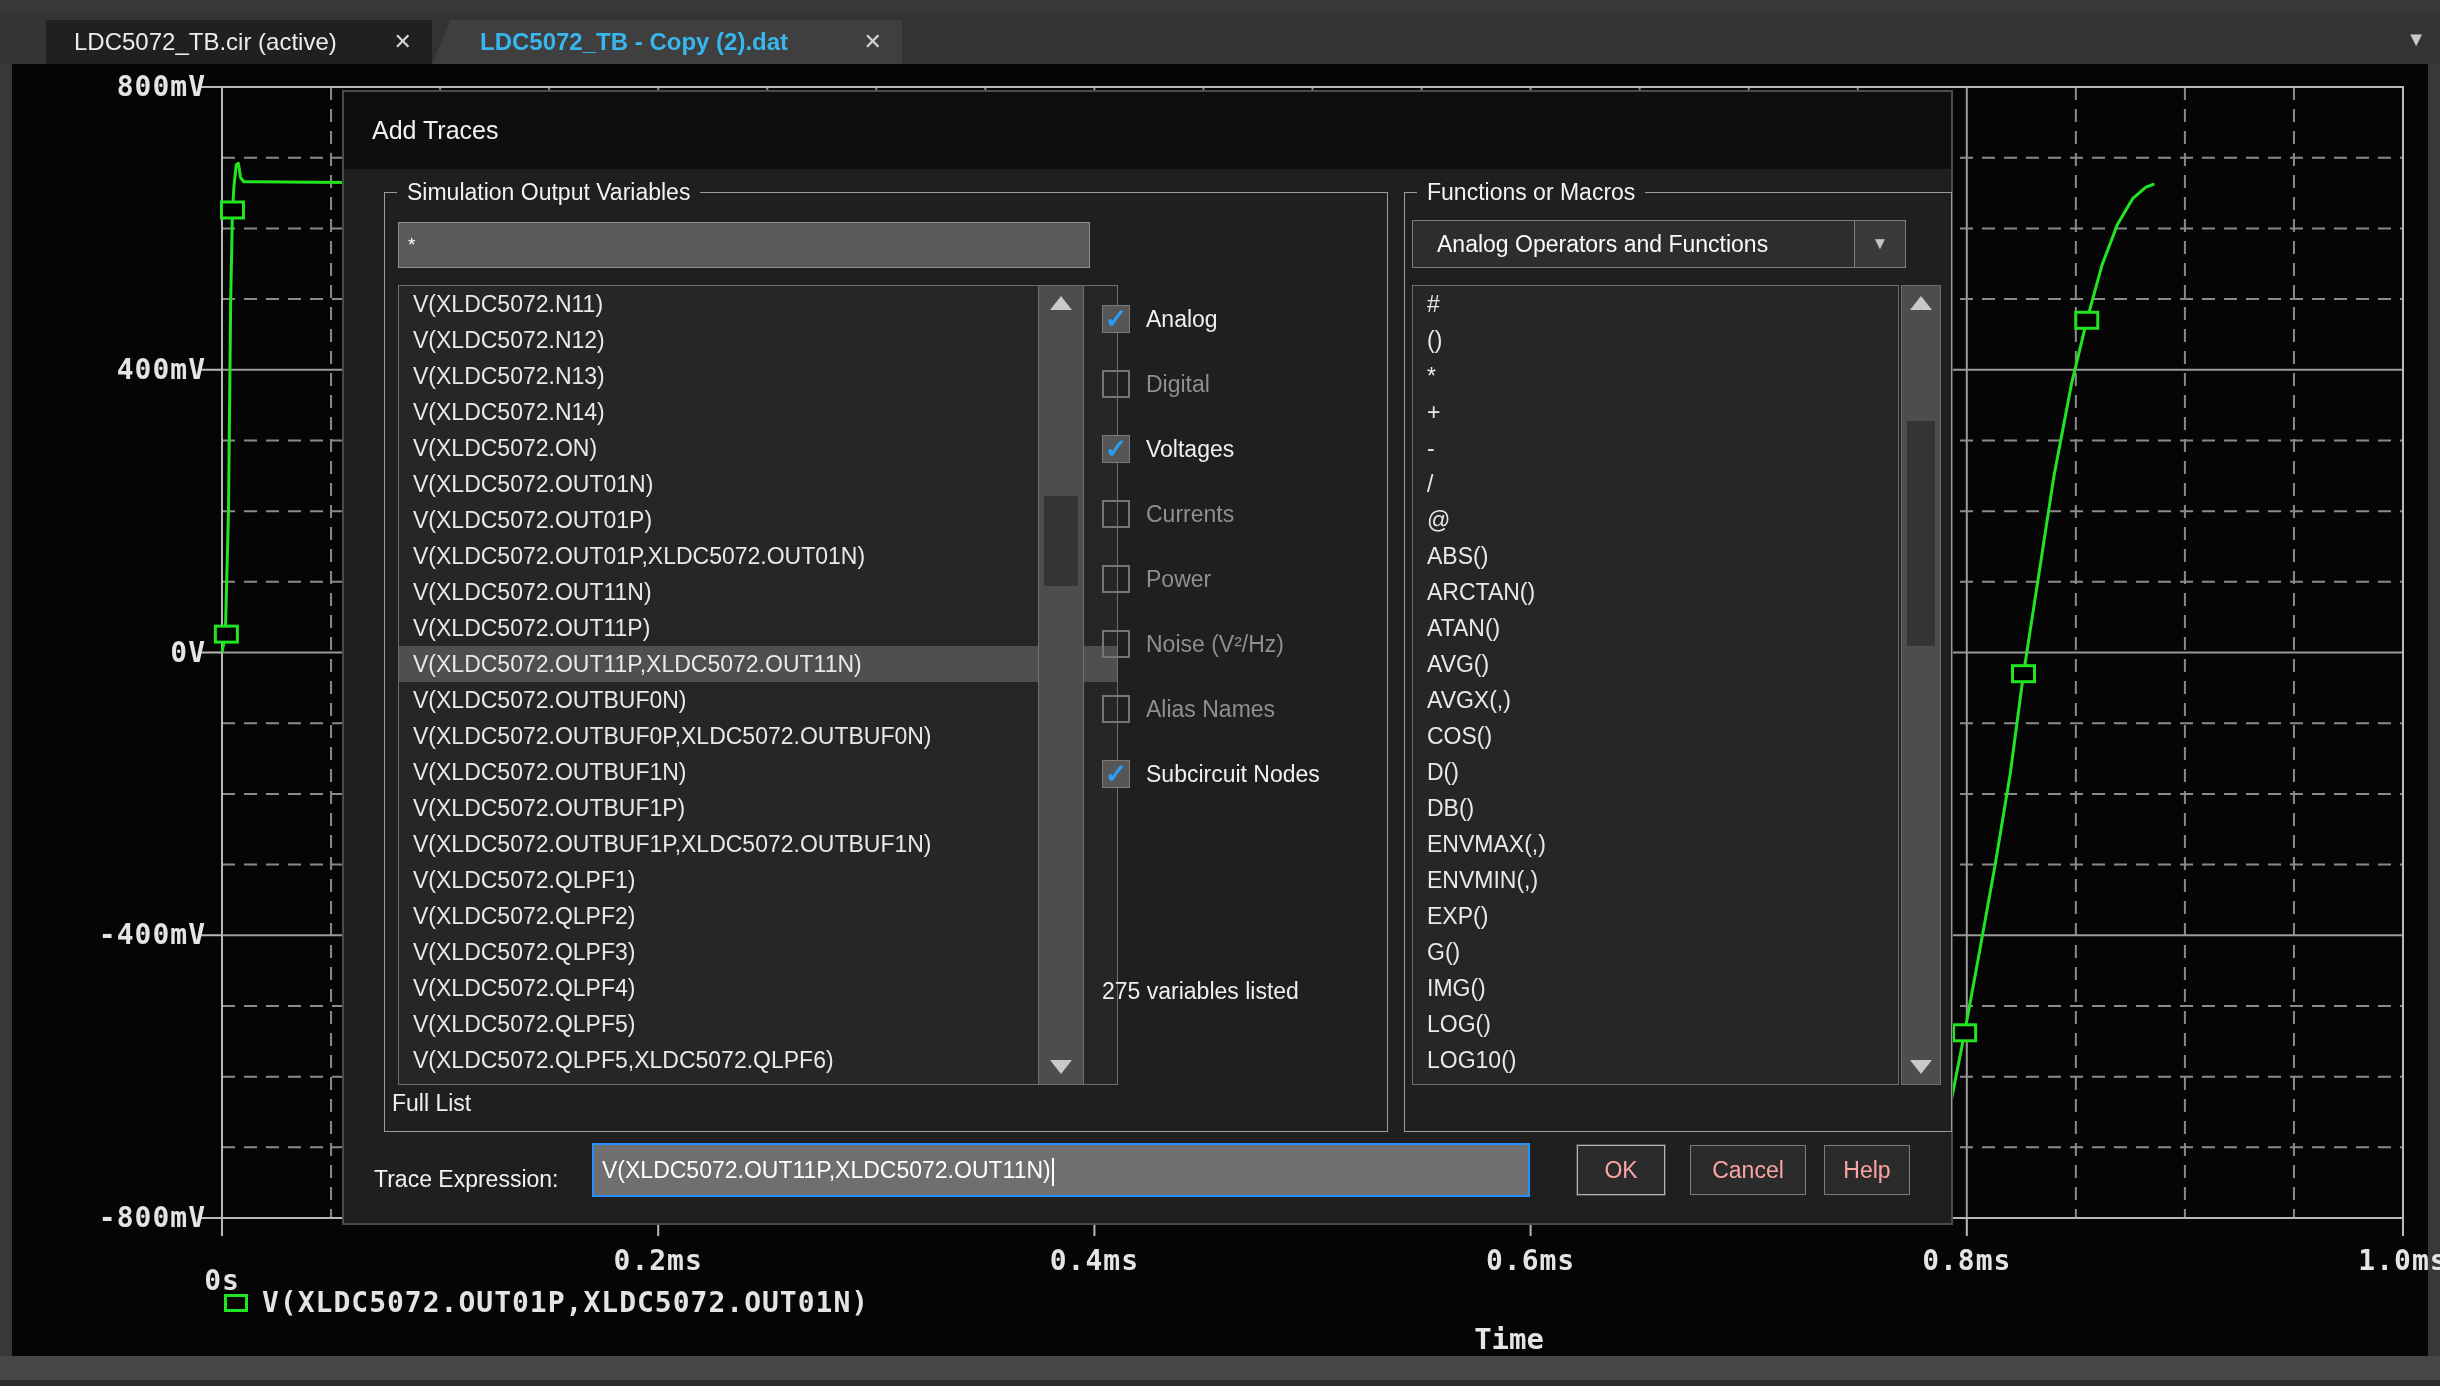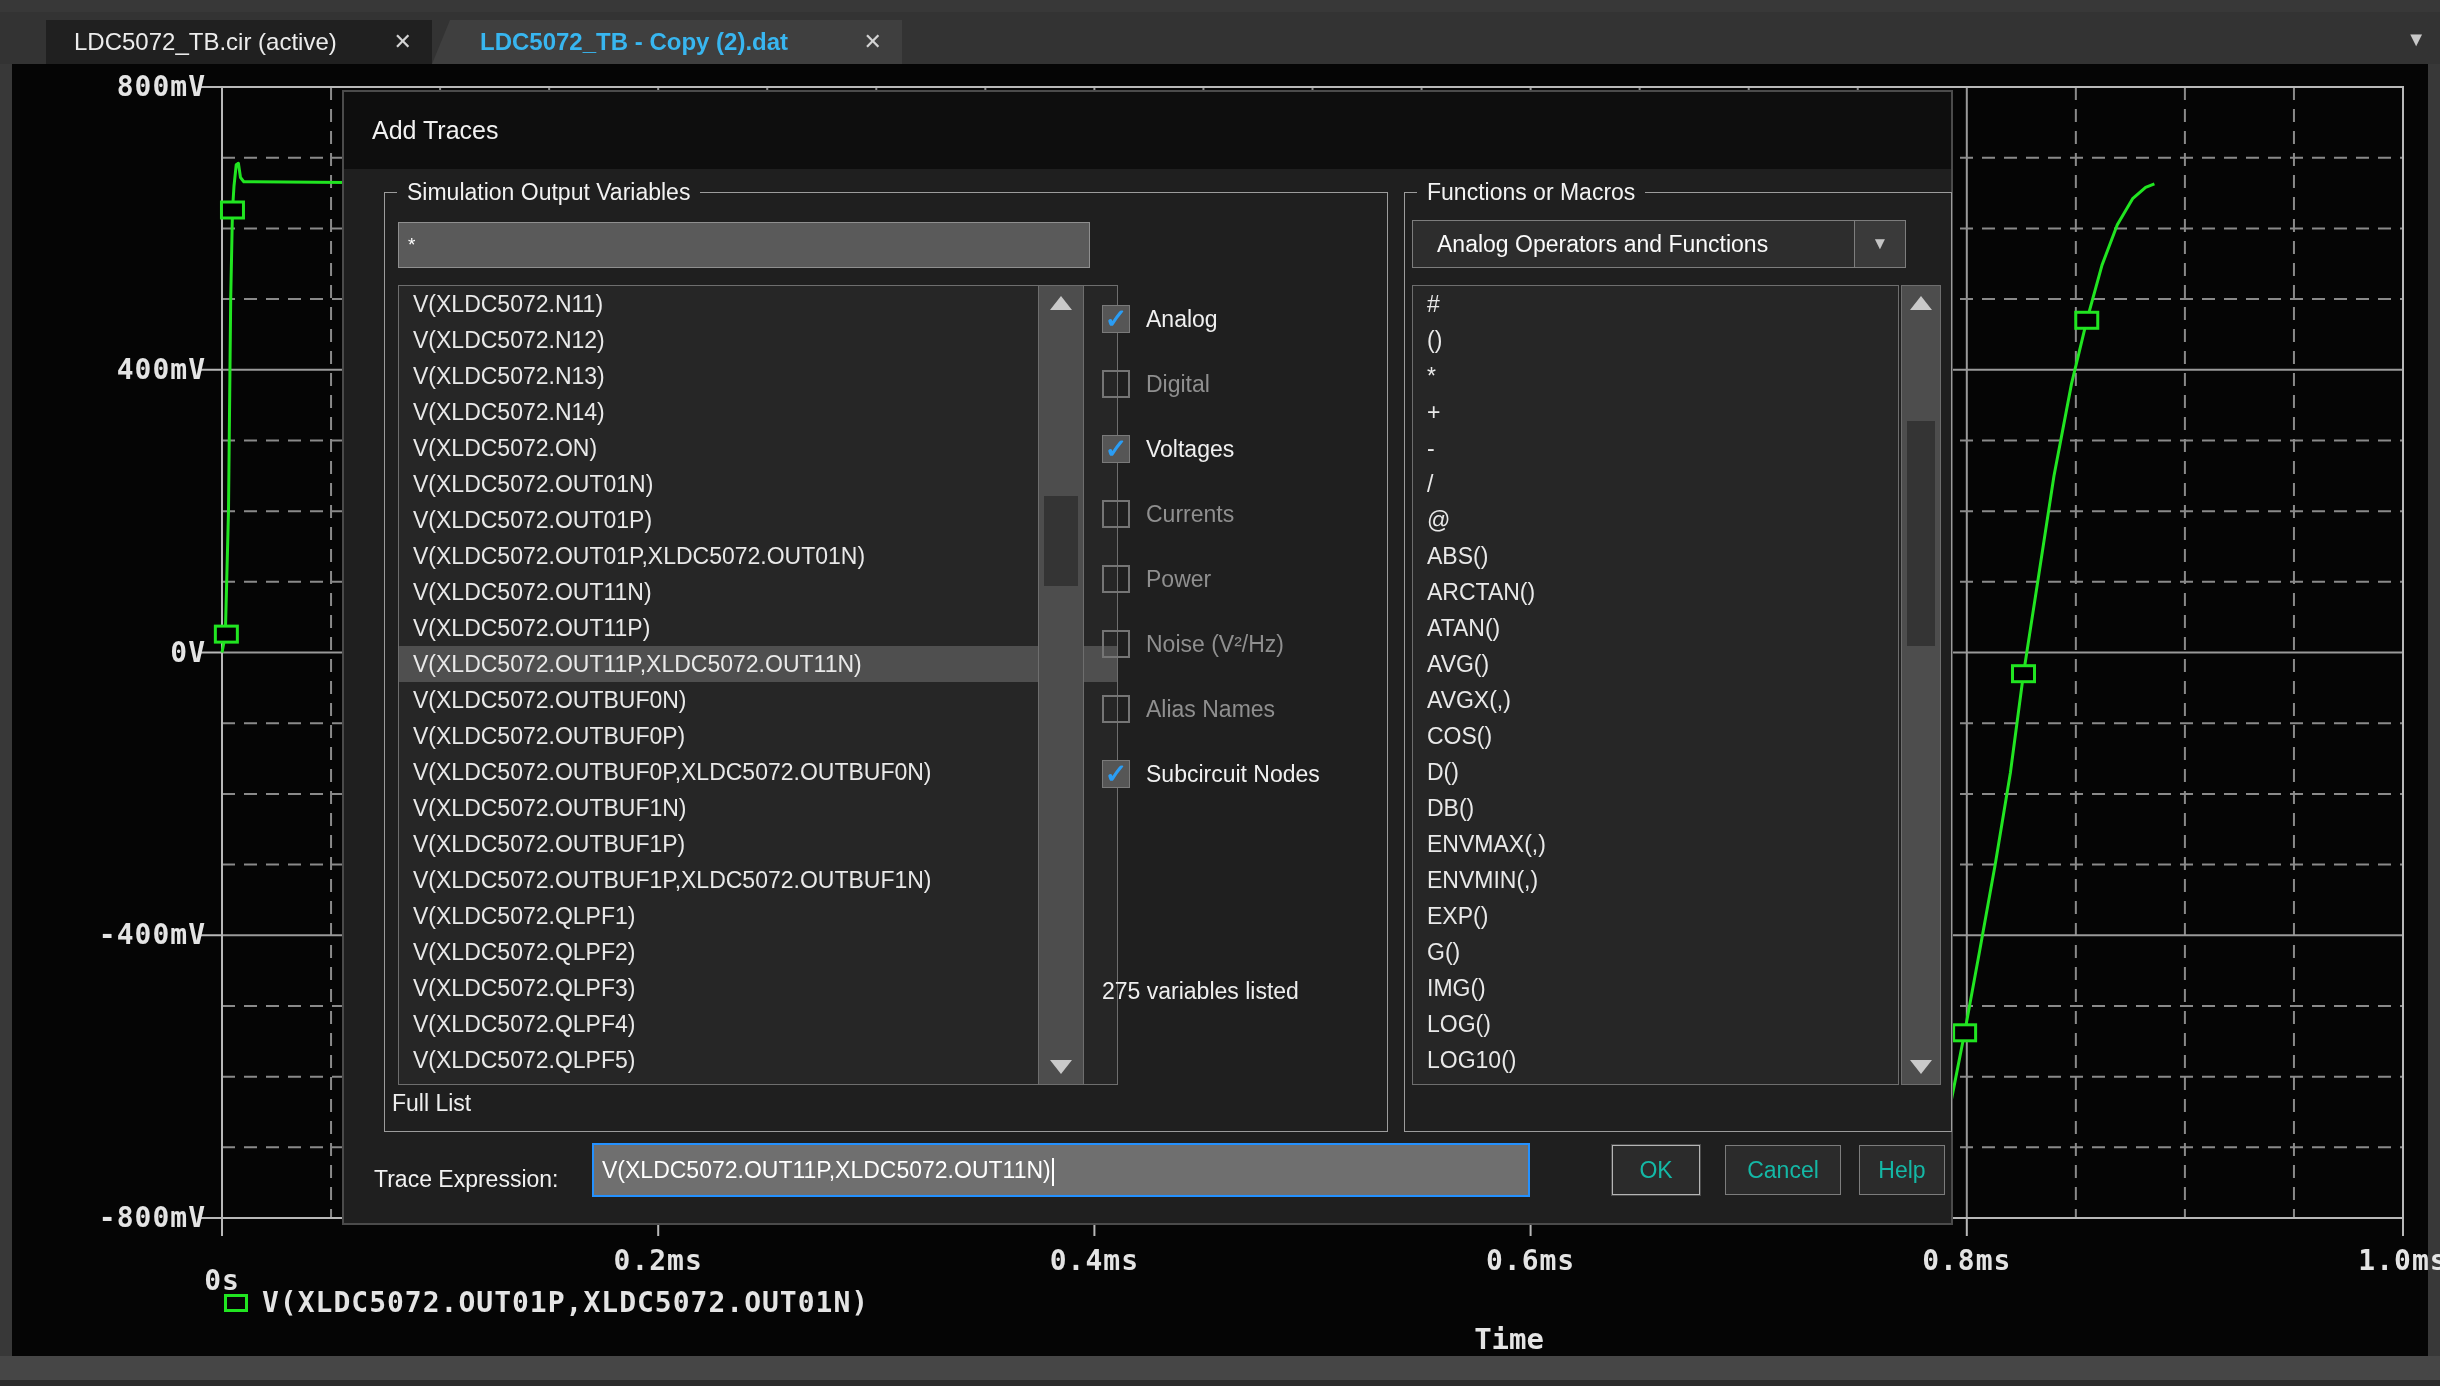--- a/index.html
+++ b/index.html
@@ -71,22 +71,22 @@
   .dropdown{position:absolute;left:1068px;top:128px;width:494px;height:48px;display:flex;
        border:1px solid #7d7d7d;box-sizing:border-box;background:#2d2d2d;}
   .dropdown-value{flex:1;font-size:23px;color:#fafafa;line-height:46px;padding-left:24px;white-space:nowrap;}
   .dropdown-arrow-btn{width:50px;background:#3a3a3a;border-left:1px solid #7d7d7d;display:flex;
        align-items:center;justify-content:center;color:#c5c5c5;font-size:17px;}
   .trace-label{position:absolute;left:30px;top:1062px;font-size:23px;color:#f2f2f2;line-height:50px;}
   .trace-input{position:absolute;left:248px;top:1051px;width:938px;height:54px;background:#6f6f6f;
        border:2px solid #2491ff;box-sizing:border-box;color:#fff;font-size:23px;line-height:50px;
        padding-left:8px;white-space:nowrap;overflow:hidden;}
   .caret{display:inline-block;width:0;height:28px;border-left:2px solid #fff;margin-left:1px;vertical-align:middle;}
-  .dlg-btn{position:absolute;top:1053px;height:50px;background:#2b2b2b;color:#14b8a6;font-size:23px;
-       text-align:center;line-height:48px;box-sizing:border-box;margin-left:35px;}
+  .dlg-btn{position:absolute;top:1053px;height:50px;background:#2b2b2b;color:#fca5a5;font-size:23px;
+       text-align:center;line-height:48px;box-sizing:border-box;}
   .btn-ok{left:1233px;width:88px;border:1px solid #b5b5b5;outline:1px solid #4a4a4a;}
   .btn-cancel{left:1346px;width:116px;border:1px solid #7c7c7c;}
   .btn-help{left:1480px;width:86px;border:1px solid #7c7c7c;}
 </style>
 </head>
 <body>
 
 <div id="app">
 
   <div class="plot-panel"></div>
@@ -196,21 +196,20 @@
         <div class="list-item">V(XLDC5072.N13)</div>
         <div class="list-item">V(XLDC5072.N14)</div>
         <div class="list-item">V(XLDC5072.ON)</div>
         <div class="list-item">V(XLDC5072.OUT01N)</div>
         <div class="list-item">V(XLDC5072.OUT01P)</div>
         <div class="list-item">V(XLDC5072.OUT01P,XLDC5072.OUT01N)</div>
         <div class="list-item">V(XLDC5072.OUT11N)</div>
         <div class="list-item">V(XLDC5072.OUT11P)</div>
         <div class="list-item selected">V(XLDC5072.OUT11P,XLDC5072.OUT11N)</div>
         <div class="list-item">V(XLDC5072.OUTBUF0N)</div>
-        <div class="list-item">V(XLDC5072.OUTBUF0P)</div>
         <div class="list-item">V(XLDC5072.OUTBUF0P,XLDC5072.OUTBUF0N)</div>
         <div class="list-item">V(XLDC5072.OUTBUF1N)</div>
         <div class="list-item">V(XLDC5072.OUTBUF1P)</div>
         <div class="list-item">V(XLDC5072.OUTBUF1P,XLDC5072.OUTBUF1N)</div>
         <div class="list-item">V(XLDC5072.QLPF1)</div>
         <div class="list-item">V(XLDC5072.QLPF2)</div>
         <div class="list-item">V(XLDC5072.QLPF3)</div>
         <div class="list-item">V(XLDC5072.QLPF4)</div>
         <div class="list-item">V(XLDC5072.QLPF5)</div>
         <div class="list-item">V(XLDC5072.QLPF5,XLDC5072.QLPF6)</div>

